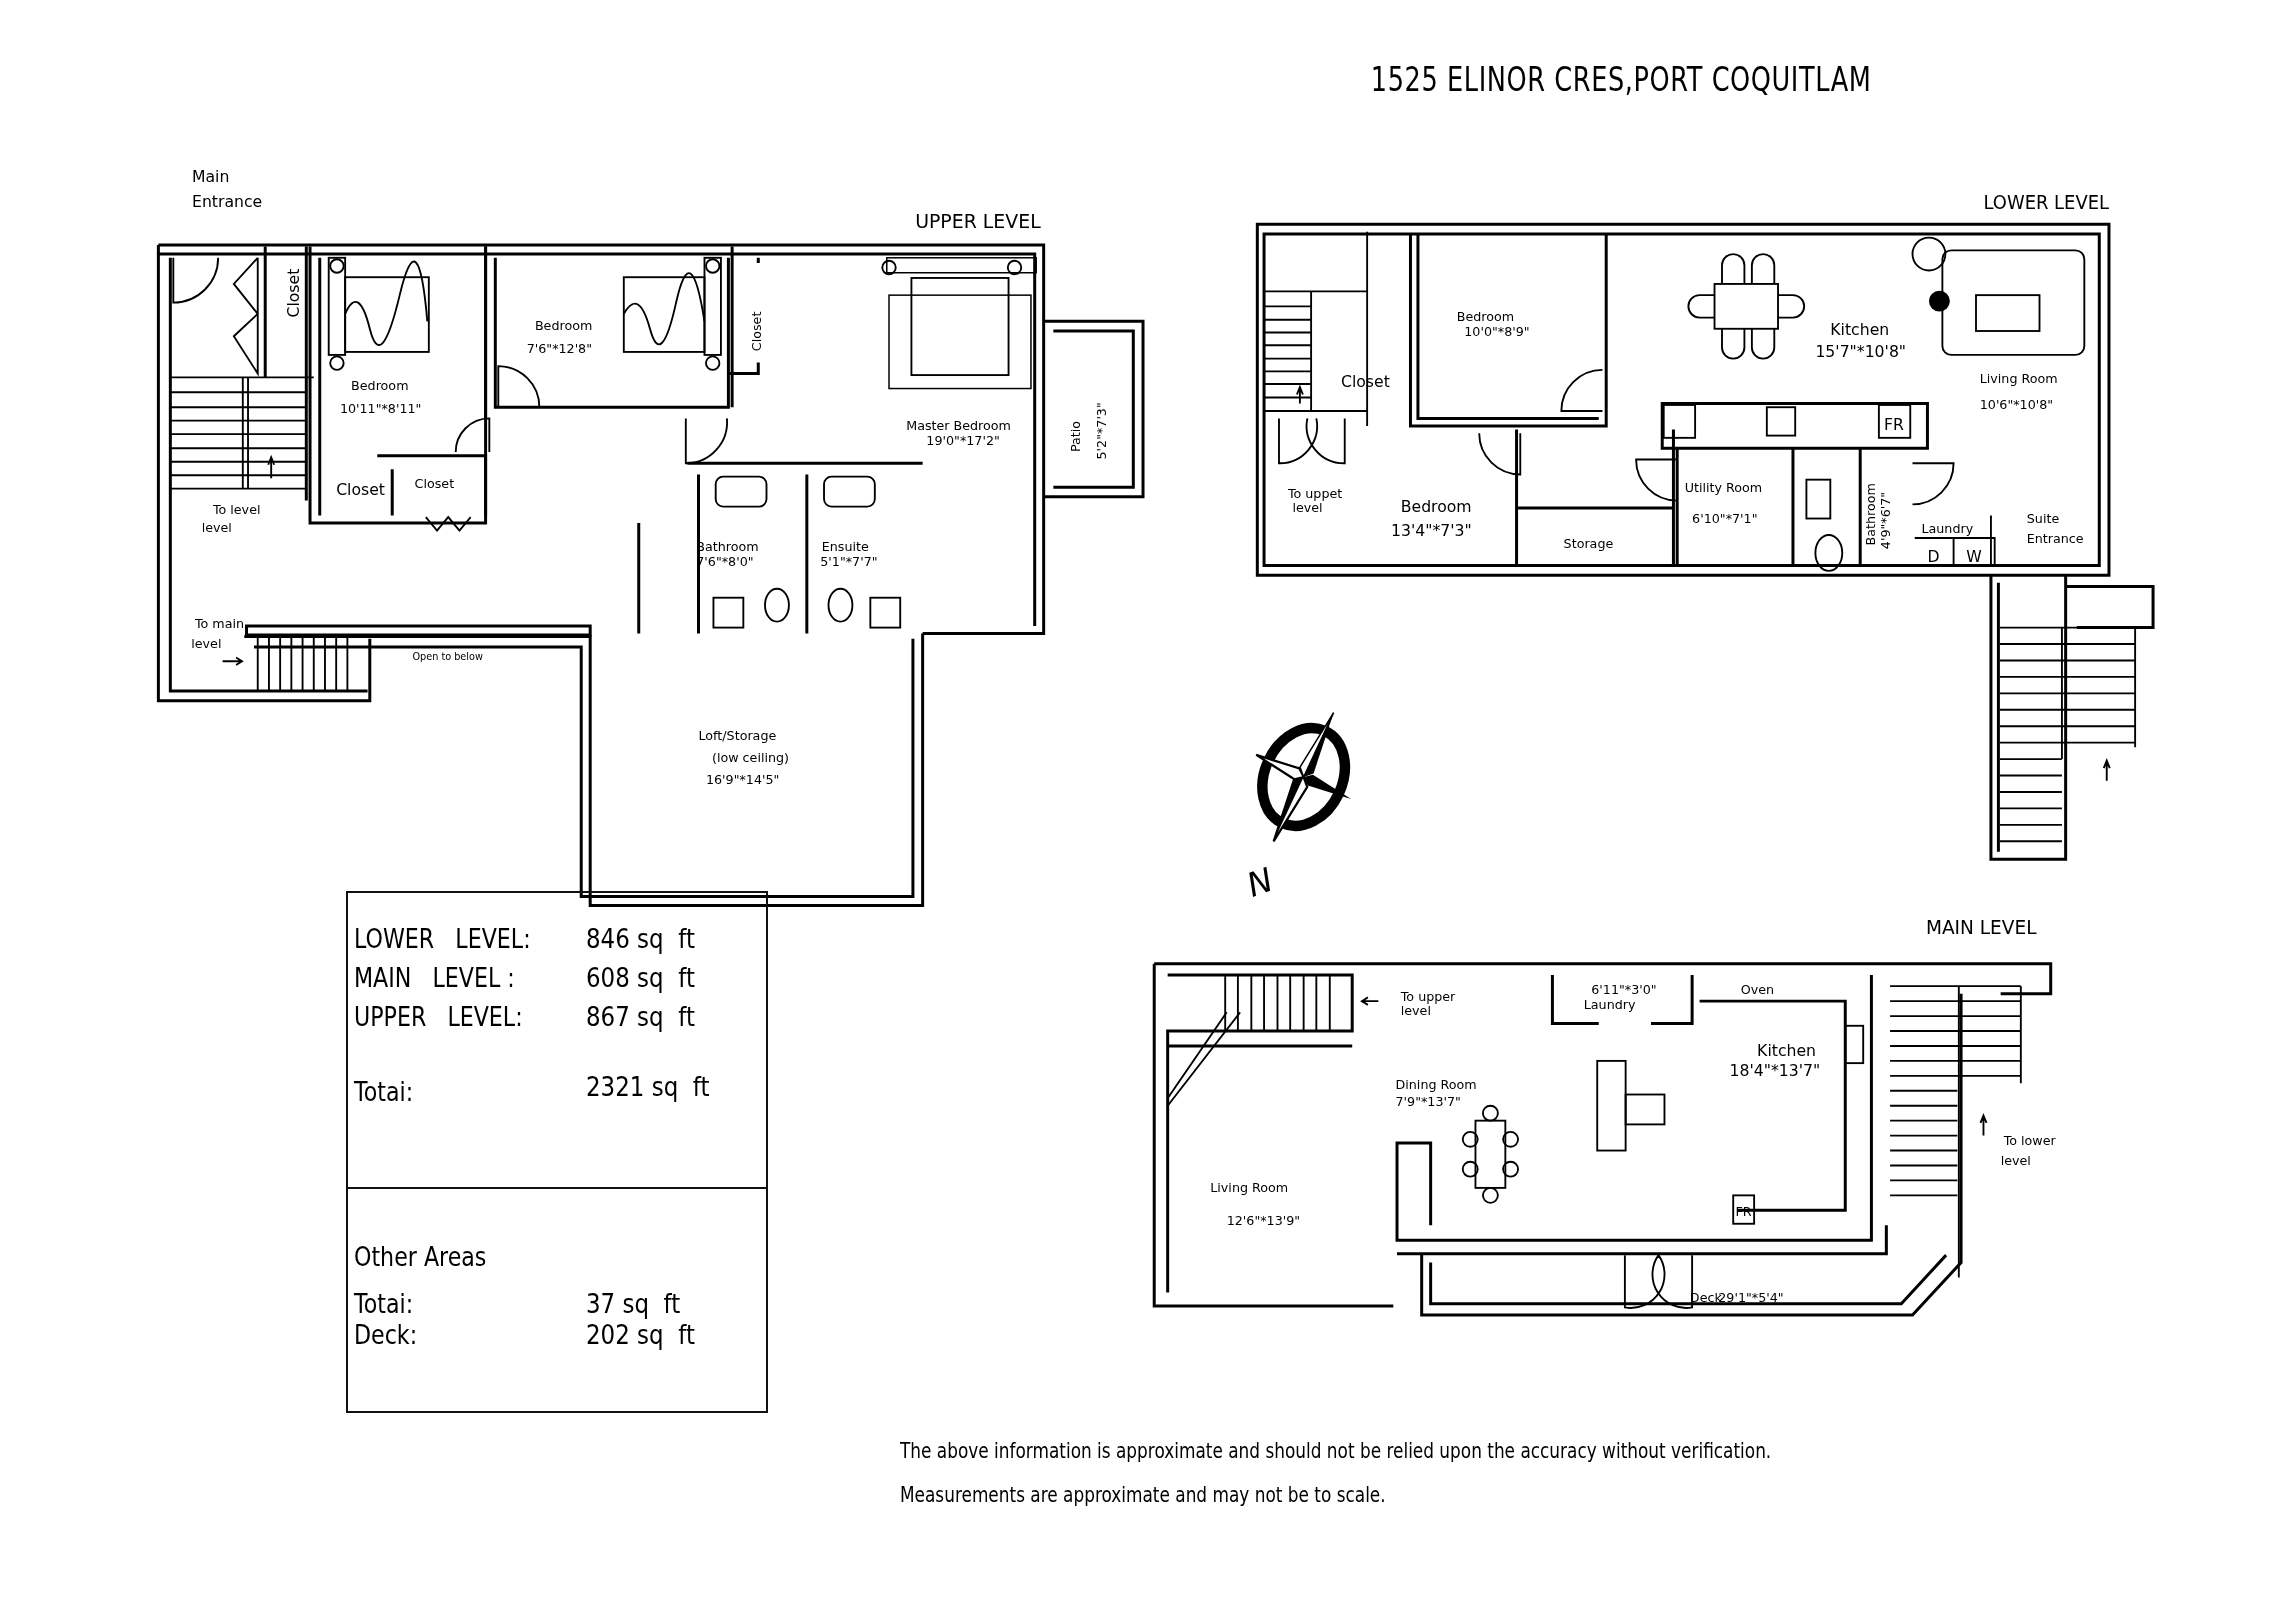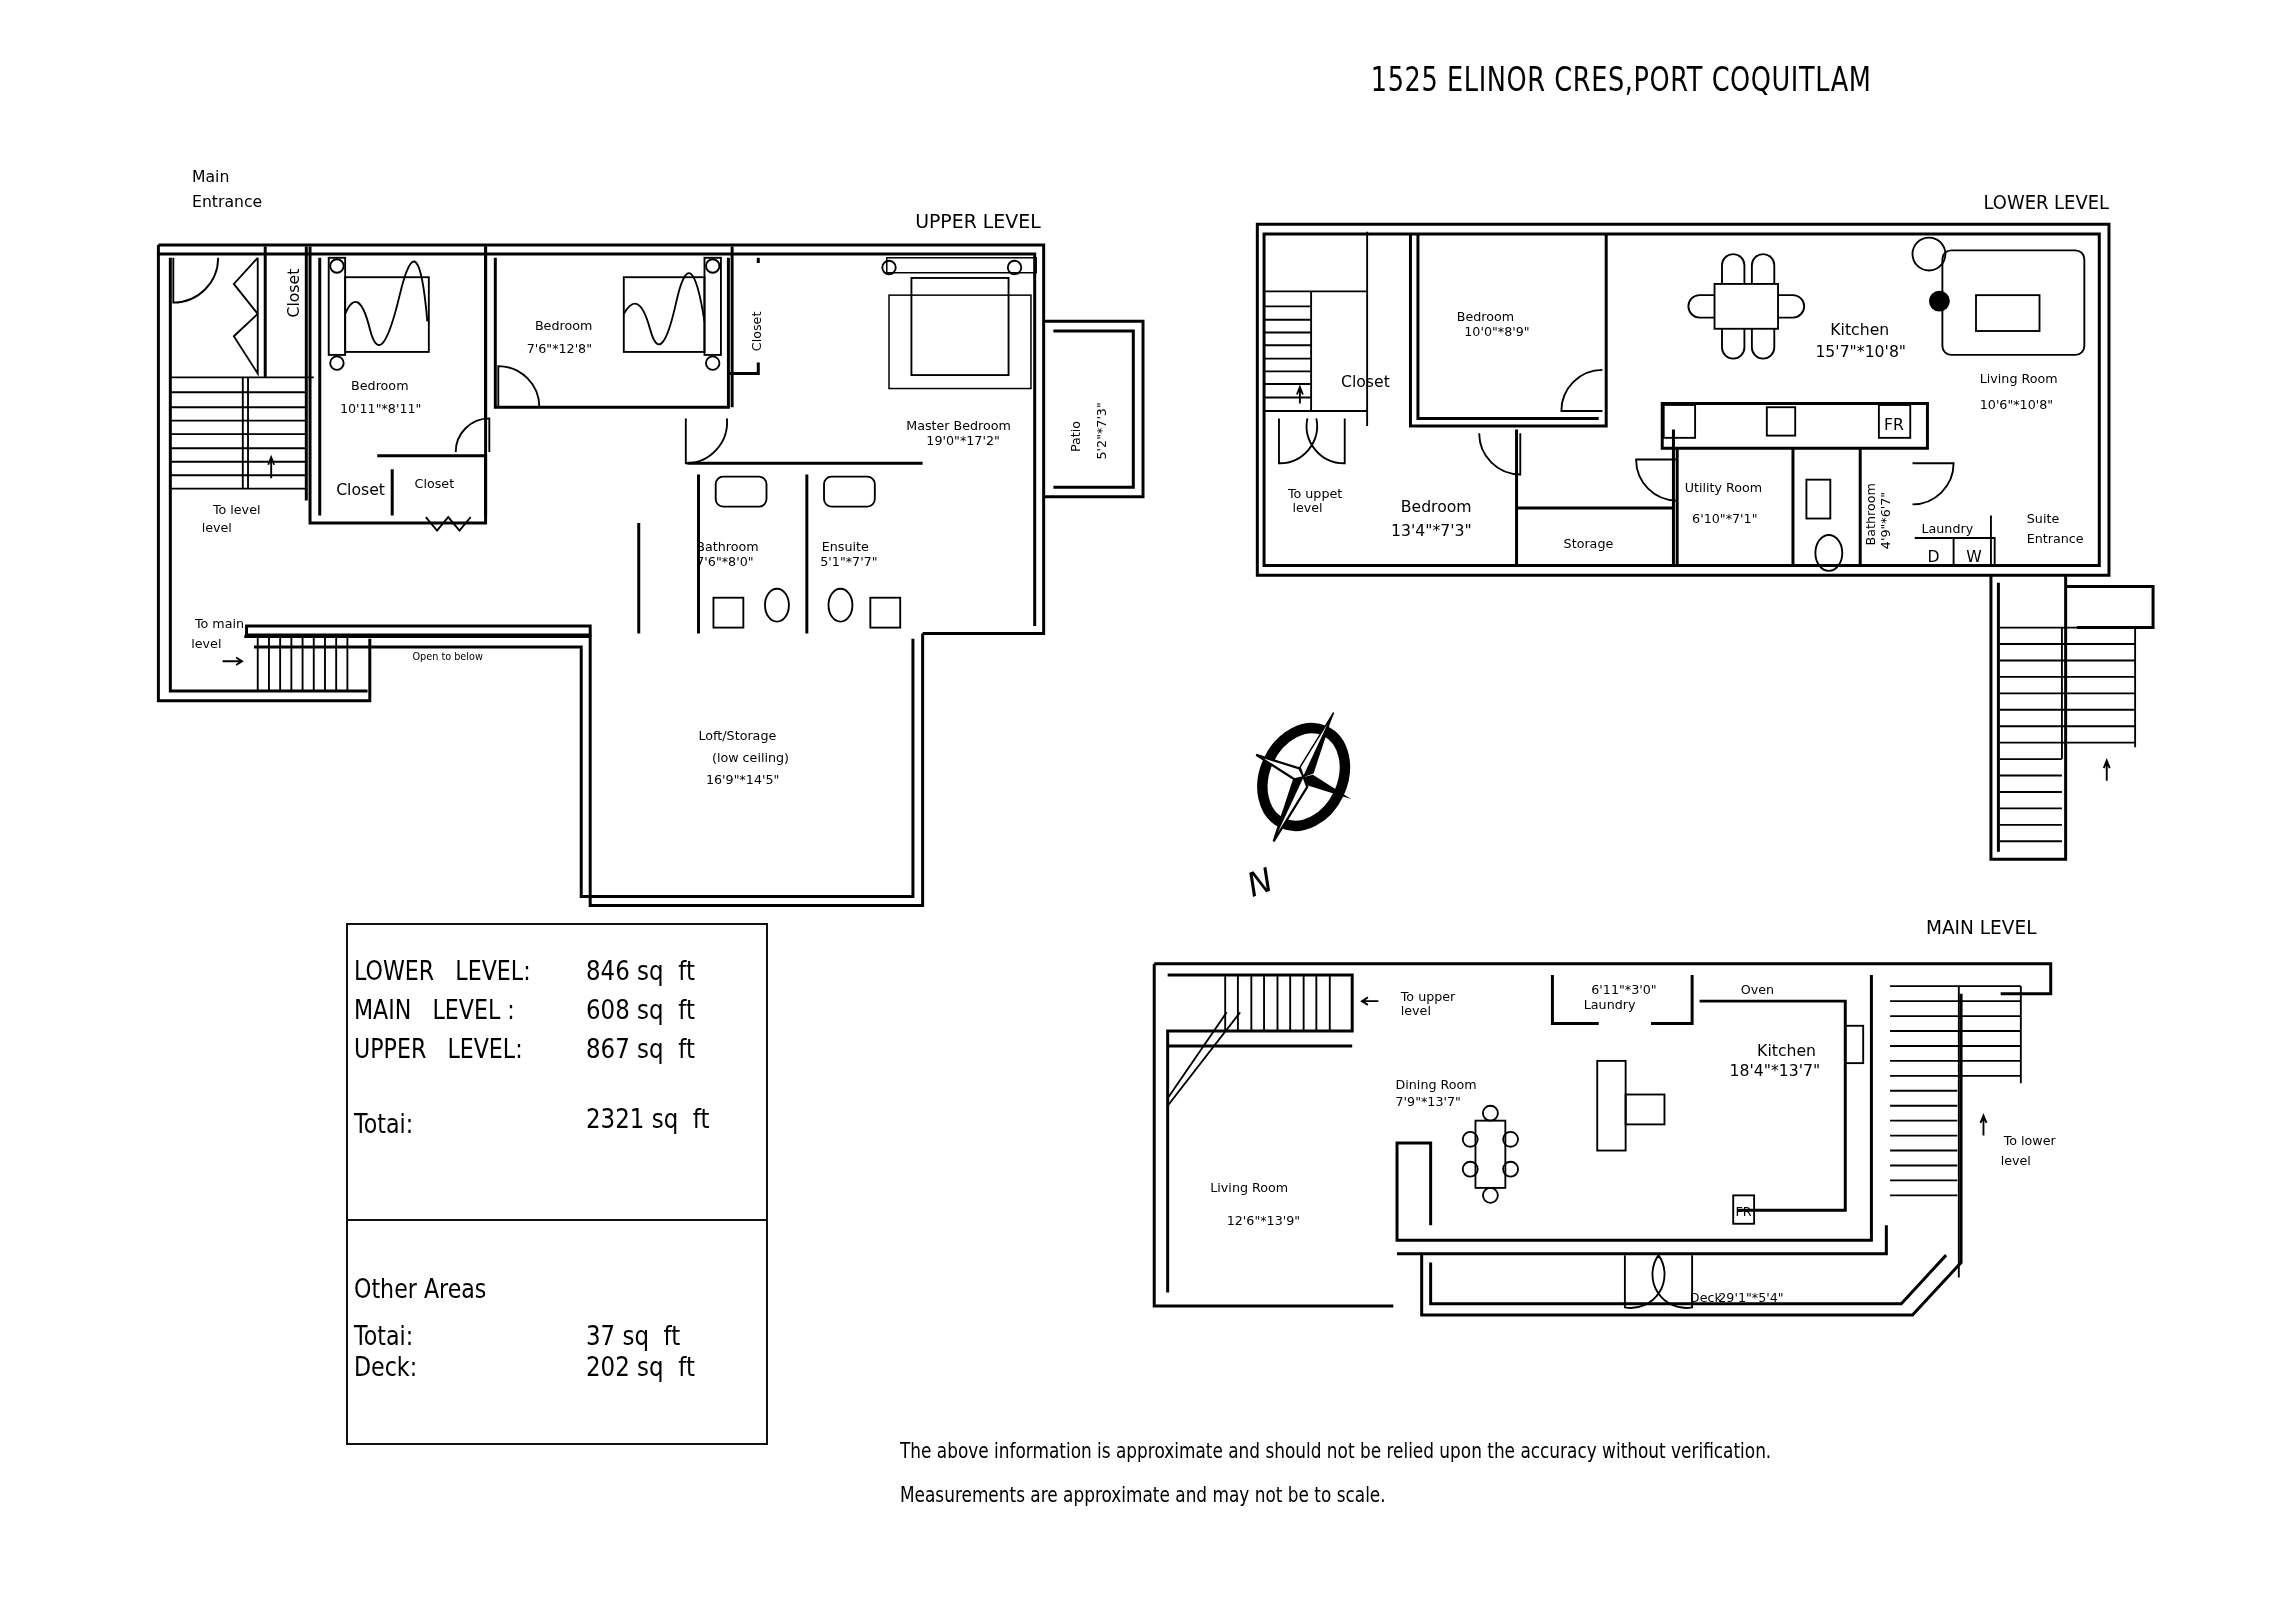--- a/index.html
+++ b/index.html
@@ -6,21 +6,21 @@
   body { width:2295px; height:1622px; position:relative; overflow:hidden; font-family:"DejaVu Sans Condensed","DejaVu Sans", sans-serif; }
   svg.plan { position:absolute; left:0; top:0; }
   svg.plan text { font-family:"DejaVu Sans", sans-serif; fill:#000; }
   .w { fill:none; stroke:#000; stroke-width:4; }
   .t { fill:none; stroke:#000; stroke-width:2.5; }
   .f { fill:none; stroke:#000; stroke-width:2; }
   .lbl { font-size:17px; }
   .lblm { font-size:21px; }
   .hdr { font-size:25px; }
   .title { font-size:44px; letter-spacing:1px; }
-  .area-table { position:absolute; left:346px; top:923px; width:422px; height:522px; border:2.2px solid #111; box-sizing:border-box; }
+  .area-table { position:absolute; left:346px; top:891px; width:422px; height:522px; border:2.2px solid #111; box-sizing:border-box; }
   .area-table .sep { position:absolute; left:0; right:0; top:294px; border-top:2.2px solid #111; }
   .row { position:absolute; left:6px; font-size:27px; font-family:"DejaVu Sans", sans-serif; transform:scaleX(0.82); transform-origin:left; white-space:pre; }
   .val { position:absolute; left:238px; font-size:27px; font-family:"DejaVu Sans", sans-serif; transform:scaleX(0.85); transform-origin:left; white-space:pre; }
   .disclaimer { position:absolute; left:900px; font-size:21.7px; font-family:"DejaVu Sans", sans-serif; transform:scaleX(0.78); transform-origin:left; white-space:nowrap; }
 </style>
 </head>
 <body>
 
 <svg class="plan" width="2295" height="1622" viewBox="0 0 3072 2171" xmlns="http://www.w3.org/2000/svg">
 

